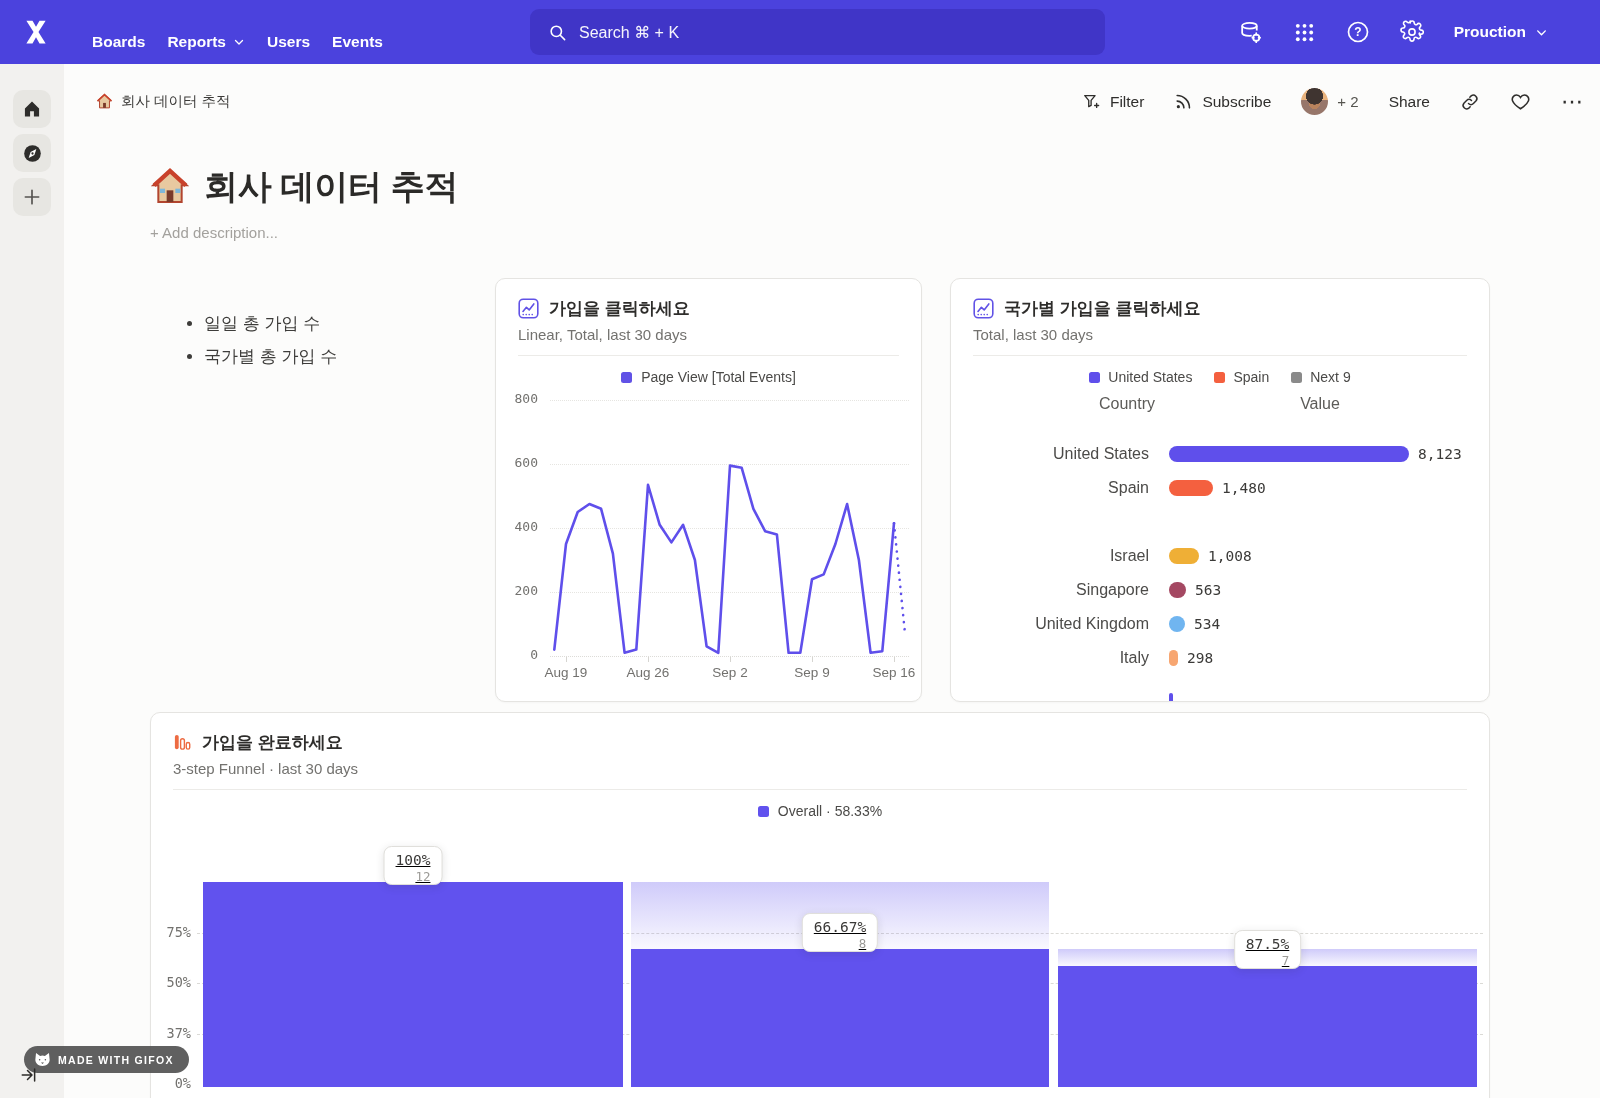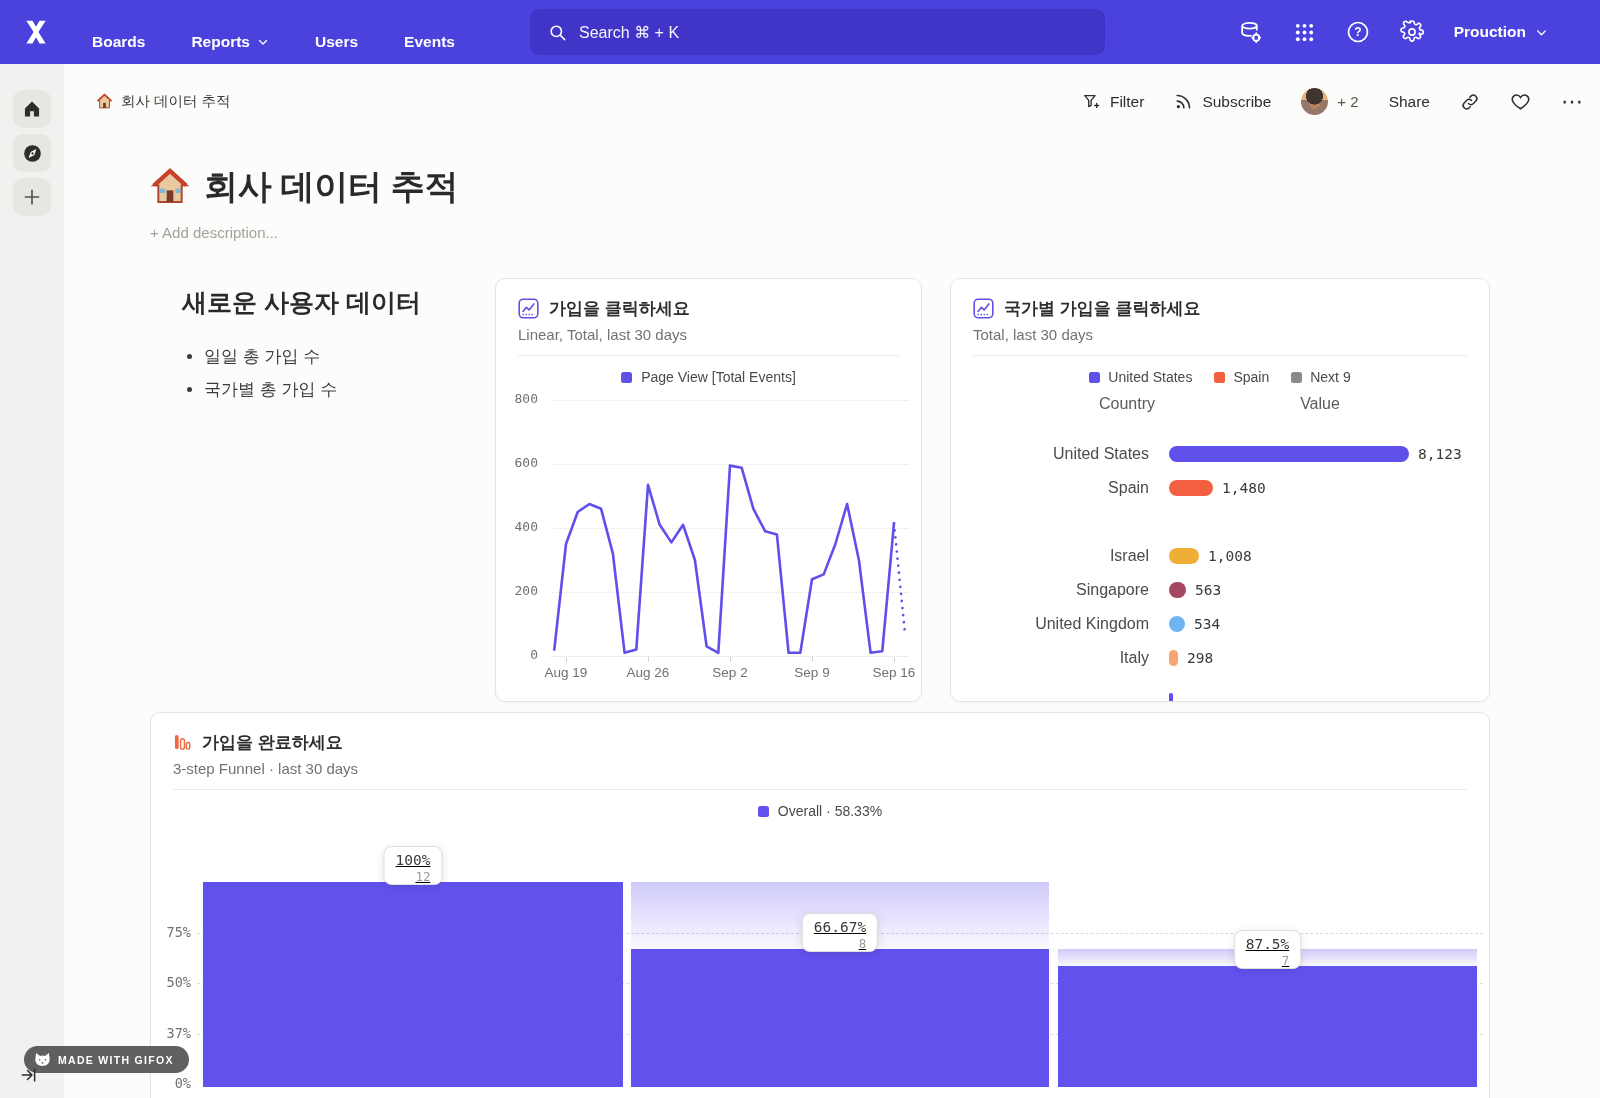--- a/index.html
+++ b/index.html
@@ -2,21 +2,21 @@
 <html><head>
 <meta charset="utf-8">
 <style>
   * { margin:0; padding:0; box-sizing:border-box; }
   body { font-family:"Liberation Sans", sans-serif; background:#e8e8e8; }
   .screen { position:relative; width:1600px; height:1098px; background:#FCFCFB; overflow:hidden; margin:0 auto; }
 
   
   .topnav { position:absolute; left:0; top:0; width:1600px; height:64px; background:#4B42DD; z-index:20; }
   .nav-logo { position:absolute; left:18px; top:14px; width:36px; height:36px; display:flex; align-items:center; justify-content:center; cursor:pointer; }
-  .nav-menu { position:absolute; left:92px; top:0; height:83px; display:flex; gap:46px; align-items:center; }
+  .nav-menu { position:absolute; left:92px; top:0; height:83px; display:flex; gap:22px; align-items:center; }
   .nav-item { color:#fff; font-size:15.5px; font-weight:600; display:flex; align-items:center; gap:7px; cursor:pointer; }
   .nav-search { position:absolute; left:530px; top:9px; width:575px; height:46px; background:#4035C7; border-radius:9px; display:flex; align-items:center; gap:12px; padding:0 18px; color:rgba(255,255,255,.95); font-size:16px; cursor:text; }
   .nav-right { position:absolute; right:52px; top:0; height:64px; display:flex; align-items:center; gap:30px; }
   .icon-btn { display:flex; align-items:center; justify-content:center; cursor:pointer; }
   .nav-project { display:flex; align-items:center; gap:9px; color:#fff; font-size:15.5px; font-weight:600; cursor:pointer; }
 
   
   .rail { position:absolute; left:0; top:64px; width:64px; height:1034px; background:#F2F1EF; z-index:15; }
   .rail-btn { position:absolute; left:13px; width:38px; height:38px; border-radius:10px; background:#E7E6E2; display:flex; align-items:center; justify-content:center; cursor:pointer; }
 
@@ -242,21 +242,20 @@
           <path d="M2.5 11L12 2.4l9.5 8.6" fill="none" stroke="#C8422B" stroke-width="2.6"></path>
           <rect x="10" y="14" width="4" height="7" fill="#7A3A2A"></rect>
           <rect x="6" y="13" width="3" height="2.6" fill="#7FB7D9"></rect>
           <rect x="15.2" y="13" width="3" height="2.6" fill="#7FB7D9"></rect>
         </svg>
       <h1 class="page-title">회사 데이터 추적</h1>
     </div>
     <div class="add-desc">+ Add description...</div>
 
     <section class="text-widget">
-      <h2>새로운 사용자 데이터</h2>
       <ul>
         <li>일일 총 가입 수</li>
         <li>국가별 총 가입 수</li>
       </ul>
     </section>
 
     <section class="card" id="card-line">
       <div class="card-head">
         <div class="card-title-row">
           <svg width="21" height="21" viewBox="0 0 21 21">

